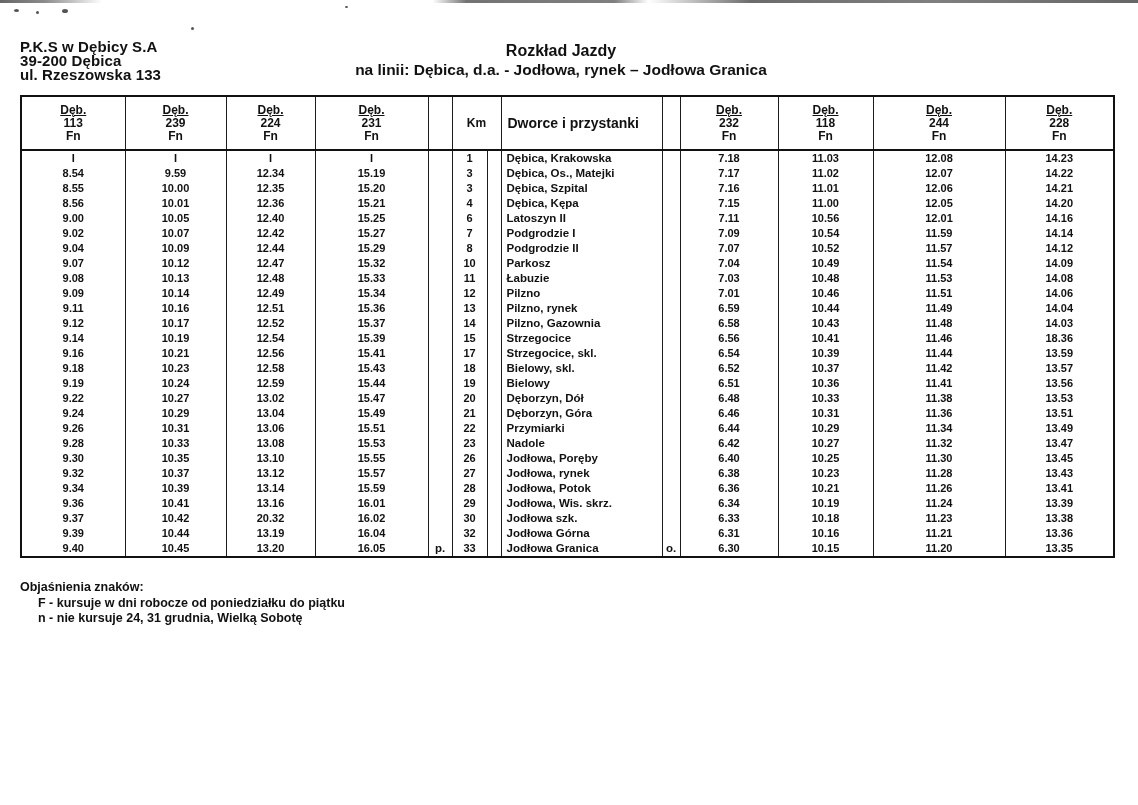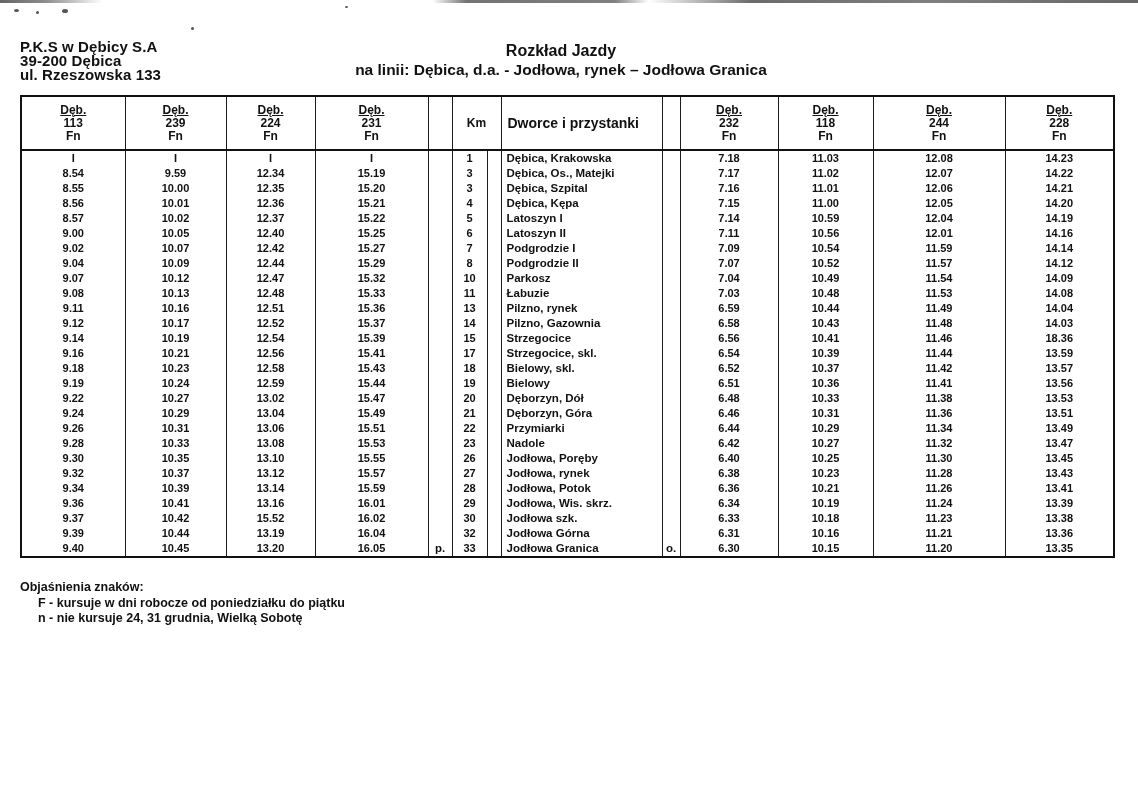--- a/index.html
+++ b/index.html
@@ -177,35 +177,20 @@
         <td class="c5">4</td>
         <td class="c6"></td>
         <td class="c7">Dębica, Kępa</td>
         <td class="c8"></td>
         <td class="c9">7.15</td>
         <td class="c10">11.00</td>
         <td class="c11">12.05</td>
         <td class="c12">14.20</td>
       </tr>
       <tr>
-        <td class="c0">8.57</td>
-        <td class="c1">10.02</td>
-        <td class="c2">12.37</td>
-        <td class="c3">15.22</td>
-        <td class="c4"></td>
-        <td class="c5">5</td>
-        <td class="c6"></td>
-        <td class="c7">Latoszyn I</td>
-        <td class="c8"></td>
-        <td class="c9">7.14</td>
-        <td class="c10">10.59</td>
-        <td class="c11">12.04</td>
-        <td class="c12">14.19</td>
-      </tr>
-      <tr>
         <td class="c0">9.00</td>
         <td class="c1">10.05</td>
         <td class="c2">12.40</td>
         <td class="c3">15.25</td>
         <td class="c4"></td>
         <td class="c5">6</td>
         <td class="c6"></td>
         <td class="c7">Latoszyn II</td>
         <td class="c8"></td>
         <td class="c9">7.11</td>
@@ -267,20 +252,35 @@
         <td class="c5">11</td>
         <td class="c6"></td>
         <td class="c7">Łabuzie</td>
         <td class="c8"></td>
         <td class="c9">7.03</td>
         <td class="c10">10.48</td>
         <td class="c11">11.53</td>
         <td class="c12">14.08</td>
       </tr>
       <tr>
+        <td class="c0">9.09</td>
+        <td class="c1">10.14</td>
+        <td class="c2">12.49</td>
+        <td class="c3">15.34</td>
+        <td class="c4"></td>
+        <td class="c5">12</td>
+        <td class="c6"></td>
+        <td class="c7">Pilzno</td>
+        <td class="c8"></td>
+        <td class="c9">7.01</td>
+        <td class="c10">10.46</td>
+        <td class="c11">11.51</td>
+        <td class="c12">14.06</td>
+      </tr>
+      <tr>
         <td class="c0">9.11</td>
         <td class="c1">10.16</td>
         <td class="c2">12.51</td>
         <td class="c3">15.36</td>
         <td class="c4"></td>
         <td class="c5">13</td>
         <td class="c6"></td>
         <td class="c7">Pilzno, rynek</td>
         <td class="c8"></td>
         <td class="c9">6.59</td>
@@ -479,21 +479,21 @@
         <td class="c7">Jodłowa, Wis. skrz.</td>
         <td class="c8"></td>
         <td class="c9">6.34</td>
         <td class="c10">10.19</td>
         <td class="c11">11.24</td>
         <td class="c12">13.39</td>
       </tr>
       <tr>
         <td class="c0">9.37</td>
         <td class="c1">10.42</td>
-        <td class="c2">15.52</td>
+        <td class="c2">20.32</td>
         <td class="c3">16.02</td>
         <td class="c4"></td>
         <td class="c5">30</td>
         <td class="c6"></td>
         <td class="c7">Jodłowa szk.</td>
         <td class="c8"></td>
         <td class="c9">6.33</td>
         <td class="c10">10.18</td>
         <td class="c11">11.23</td>
         <td class="c12">13.38</td>

